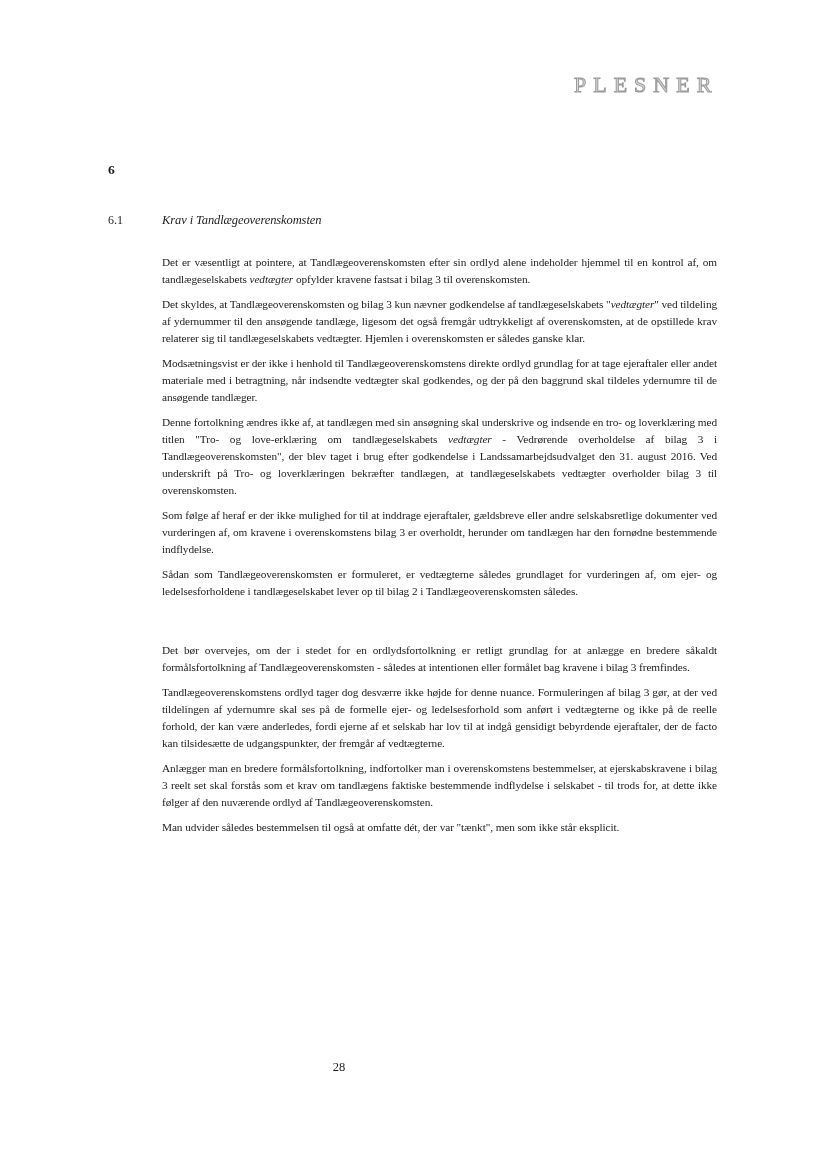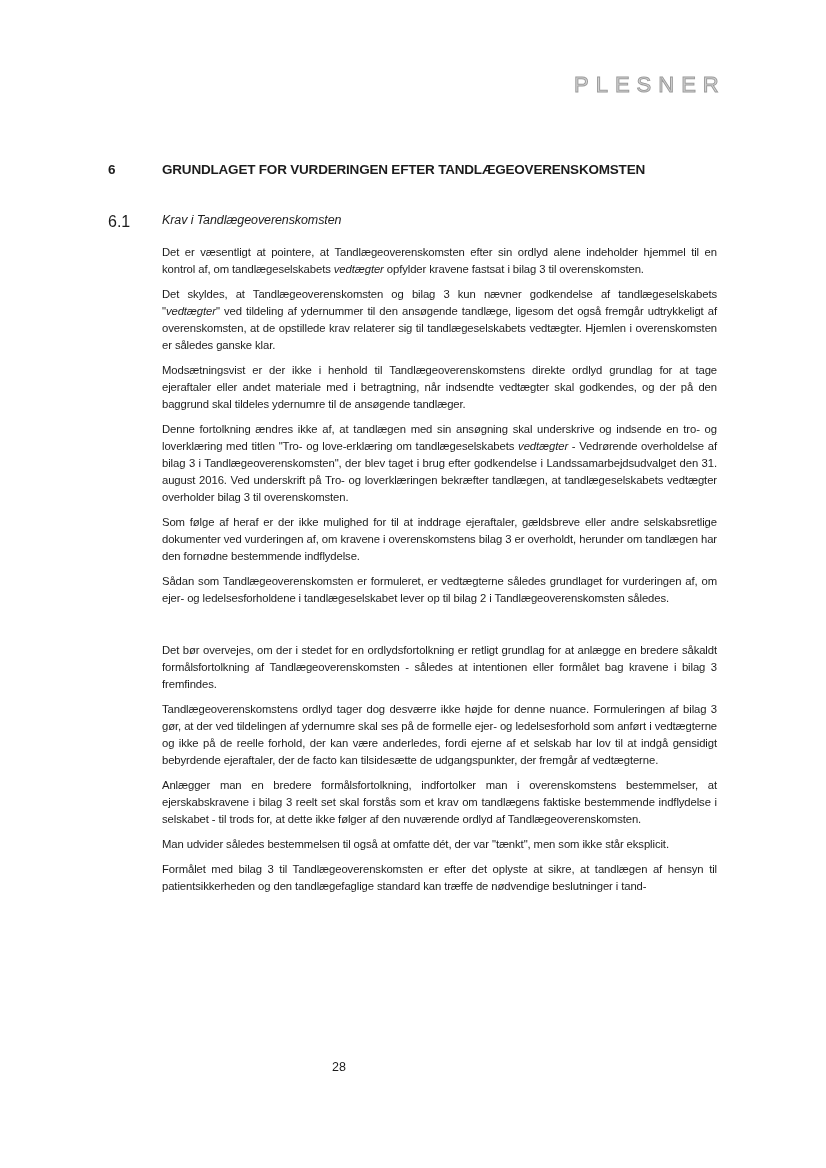--- a/index.html
+++ b/index.html
@@ -5,21 +5,21 @@
   html, body {
     margin: 0;
     padding: 0;
     background: #ffffff;
   }
   .page {
     position: relative;
     width: 826px;
     height: 1168px;
     background: #ffffff;
-    font-family: Liberation Sans, sans-serif;
+    font-family: Liberation Serif, serif;
     color: #1c1c1c;
     overflow: hidden;
   }
   .logo {
     position: absolute;
     top: 72px;
     left: 574px;
     font-size: 22px;
     font-weight: 500;
     letter-spacing: 7px;
@@ -42,21 +42,21 @@
     font-style: normal;
   }
   .sub-head {
     position: absolute;
     left: 108px;
     right: 100px;
     display: flex;
     font-size: 12.5px;
   }
   .sub-head .num-col {
-    font-size: 16px;
+    font-size: 12px;
   }
   .sub-title {
     font-style: italic;
     letter-spacing: -0.1px;
   }
   .paras {
     position: absolute;
     left: 162px;
     width: 555px;
     font-size: 11.3px;
@@ -75,34 +75,33 @@
   }
   .page-number {
     position: absolute;
     top: 1060px;
     left: 0;
     width: 678px;
     text-align: center;
     font-size: 12.5px;
   }
   #sub1-head { top: 213px; }
-  #sub1-paras { top: 244px; }
+  #sub1-paras { top: 254px; }
   #sub2-head { top: 643px; }
   #sub2-paras { top: 642px; }
 </style>
 </head>
 <body>
 
 <div class="page">
 
   <div class="logo">PLESNER</div>
 
   <div class="heading-row">
     <span class="num-col">6</span>
-    <span class="heading-title">GRUNDLAGET FOR VURDERINGEN EFTER TANDLÆGEOVERENSKOMSTEN</span>
   </div>
 
   <div class="sub-head" id="sub1-head">
     <span class="num-col">6.1</span>
     <span class="sub-title">Krav i Tandlægeoverenskomsten</span>
   </div>
 
   <div class="paras" id="sub1-paras">
       <p class="para"><span>Det er væsentligt at pointere, at Tandlægeoverenskomsten efter sin ordlyd alene indeholder hjemmel til en kontrol af, om tandlægeselskabets </span><em>vedtægter</em><span> opfylder kravene fastsat i bilag 3 til overenskomsten.</span></p>
       <p class="para"><span>Det skyldes, at Tandlægeoverenskomsten og bilag 3 kun nævner godkendelse af tandlægeselskabets "</span><em>vedtægter</em><span>" ved tildeling af ydernummer til den ansøgende tandlæge, ligesom det også fremgår udtrykkeligt af overenskomsten, at de opstillede krav relaterer sig til tandlægeselskabets vedtægter. Hjemlen i overenskomsten er således ganske klar.</span></p>
@@ -111,18 +110,17 @@
       <p class="para"><span>Som følge af heraf er der ikke mulighed for til at inddrage ejeraftaler, gældsbreve eller andre selskabsretlige dokumenter ved vurderingen af, om kravene i overenskomstens bilag 3 er overholdt, herunder om tandlægen har den fornødne bestemmende indflydelse.</span></p>
       <p class="para"><span>Sådan som Tandlægeoverenskomsten er formuleret, er vedtægterne således grundlaget for vurderingen af, om ejer- og ledelsesforholdene i tandlægeselskabet lever op til bilag 2 i Tandlægeoverenskomsten således.</span></p>
     </div>
 
 
   <div class="paras" id="sub2-paras">
       <p class="para"><span>Det bør overvejes, om der i stedet for en ordlydsfortolkning er retligt grundlag for at anlægge en bredere såkaldt formålsfortolkning af Tandlægeoverenskomsten - således at intentionen eller formålet bag kravene i bilag 3 fremfindes.</span></p>
       <p class="para"><span>Tandlægeoverenskomstens ordlyd tager dog desværre ikke højde for denne nuance. Formuleringen af bilag 3 gør, at der ved tildelingen af ydernumre skal ses på de formelle ejer- og ledelsesforhold som anført i vedtægterne og ikke på de reelle forhold, der kan være anderledes, fordi ejerne af et selskab har lov til at indgå gensidigt bebyrdende ejeraftaler, der de facto kan tilsidesætte de udgangspunkter, der fremgår af vedtægterne.</span></p>
       <p class="para"><span>Anlægger man en bredere formålsfortolkning, indfortolker man i overenskomstens bestemmelser, at ejerskabskravene i bilag 3 reelt set skal forstås som et krav om tandlægens faktiske bestemmende indflydelse i selskabet - til trods for, at dette ikke følger af den nuværende ordlyd af Tandlægeoverenskomsten.</span></p>
       <p class="para"><span>Man udvider således bestemmelsen til også at omfatte dét, der var "tænkt", men som ikke står eksplicit.</span></p>
-      <p class="para"><span>Formålet med bilag 3 til Tandlægeoverenskomsten er efter det oplyste at sikre, at tandlægen af hensyn til patientsikkerheden og den tandlægefaglige standard kan træffe de nødvendige beslutninger i tand-</span></p>
     </div>
 
   <div class="page-number">28</div>
 
 </div>
 
 </body></html>

